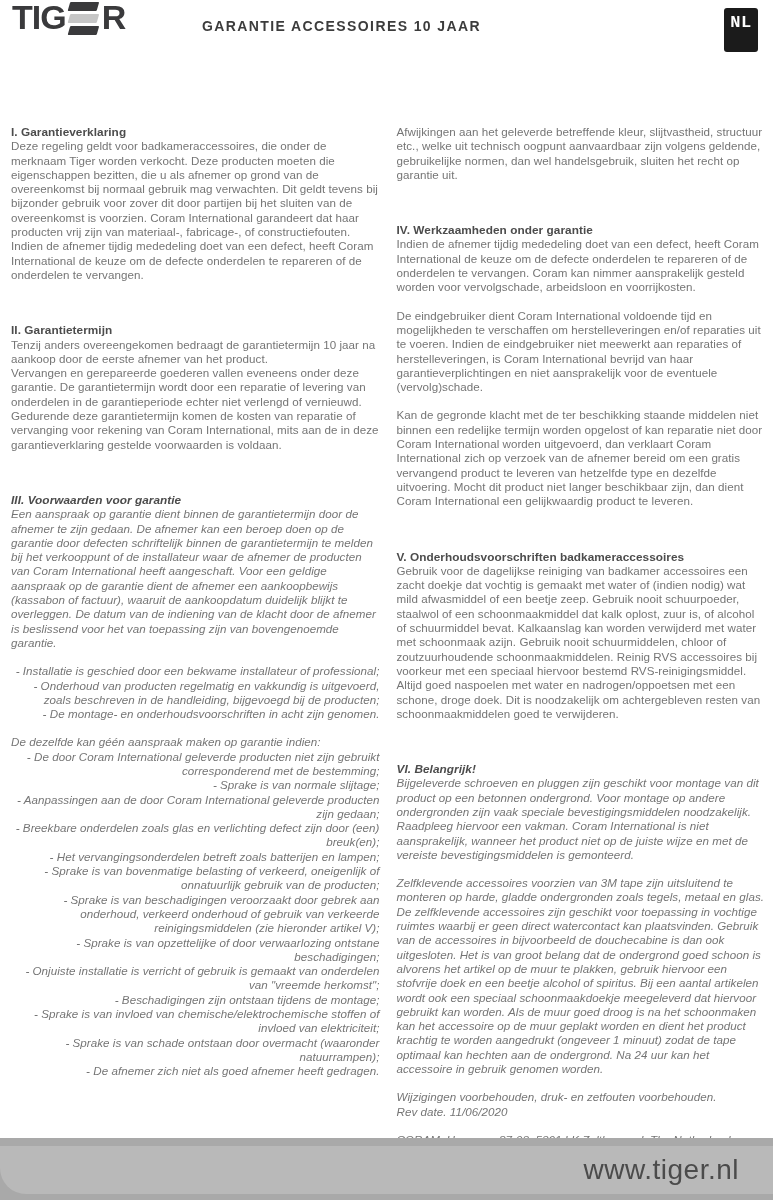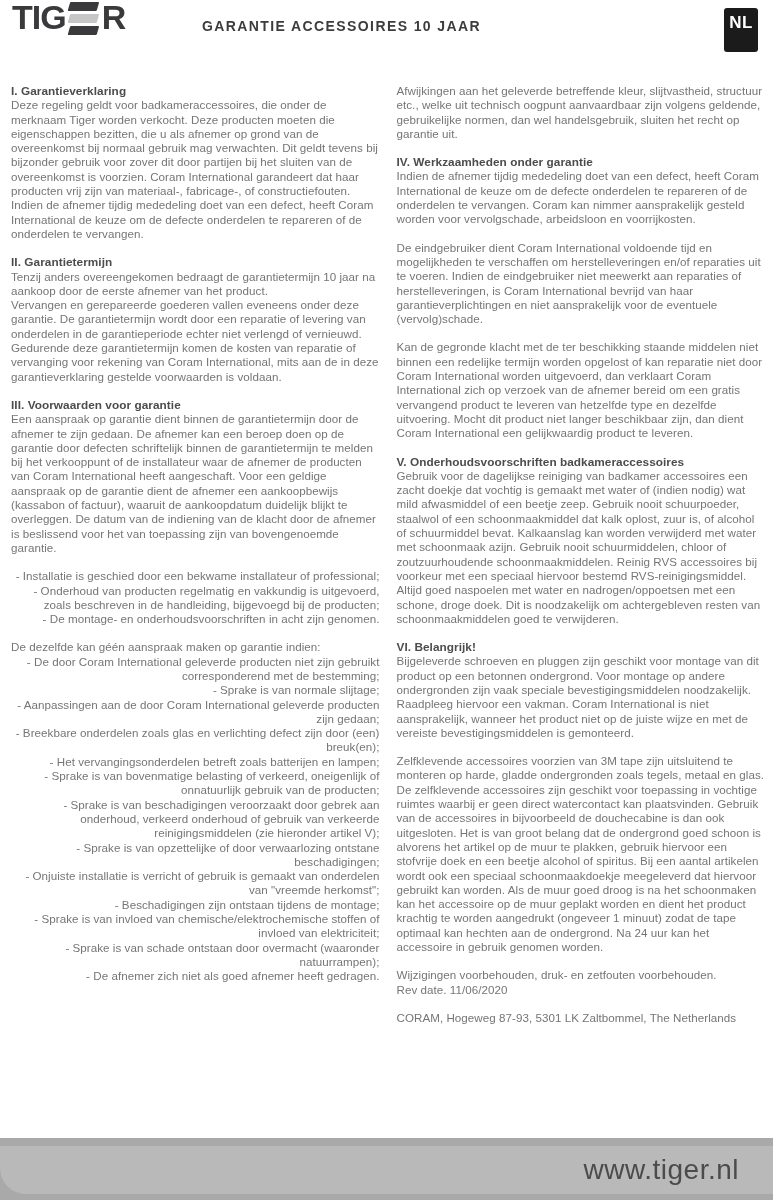--- a/index.html
+++ b/index.html
@@ -13,27 +13,27 @@
   .logo { position:absolute; left:12px; top:0; display:flex; align-items:center;
           font-weight:bold; font-size:34px; letter-spacing:-1px; color:#3a3a3c; line-height:1; }
   .logo-e { display:inline-flex; flex-direction:column; gap:3.5px; width:29px; margin:2px 4px 0 3px; }
   .logo-e .bar { height:8.5px; background:#3a3a3c; transform:skewX(-16deg); border-radius:1px; }
   .logo-e .bar.mid { background:#c6c6c6; }
   .doc-title { position:absolute; left:202px; top:18px; font-size:14px; font-weight:bold;
                letter-spacing:1.4px; color:#3c3c3c; }
   .country-badge { position:absolute; right:15px; top:8px; width:34px; height:44px;
                    background:#1b1b1b; border-radius:3px; color:#ffffff; font-weight:bold;
                    font-size:17px; display:flex; justify-content:center; align-items:flex-start;
-                   padding-top:5px; box-sizing:border-box; letter-spacing:0.5px; }
+                   padding-top:5px; box-sizing:border-box; letter-spacing:0.5px;font-family:Liberation Mono, monospace; }
 
   
   .content { position:absolute; top:84px; left:11px; right:8px; display:flex; gap:17px; }
   .col { width:50%; font-size:11.6px; line-height:14.3px; color:#757575; letter-spacing:0.05px; }
-  .doc-section { margin-bottom:14px; }
-  .doc-section:last-child { margin-bottom:0; }
+  .doc-section { margin-bottom:14px;margin-top:41px; }
+  .doc-section:last-child { margin-bottom:0;font-style:italic; }
   .sec-heading { margin:0; font-size:11.8px; font-weight:bold; color:#4c4c4c; line-height:14.3px; }
   .para { margin:0; }
   .bullet { margin:0; padding-left:7px; text-indent:-7px;text-align:right; }
   .gap { height:14px; }
 
   
   .footer { position:absolute; left:0; right:0; bottom:0; height:62px; background:#a9a9a9; }
   .footer-bar { position:absolute; left:0; right:0; top:8px; bottom:6px; background:#b9b9b9;
                 border-radius:0 0 0 26px; }
   .website { position:absolute; right:34px; top:50%; transform:translateY(-50%);

